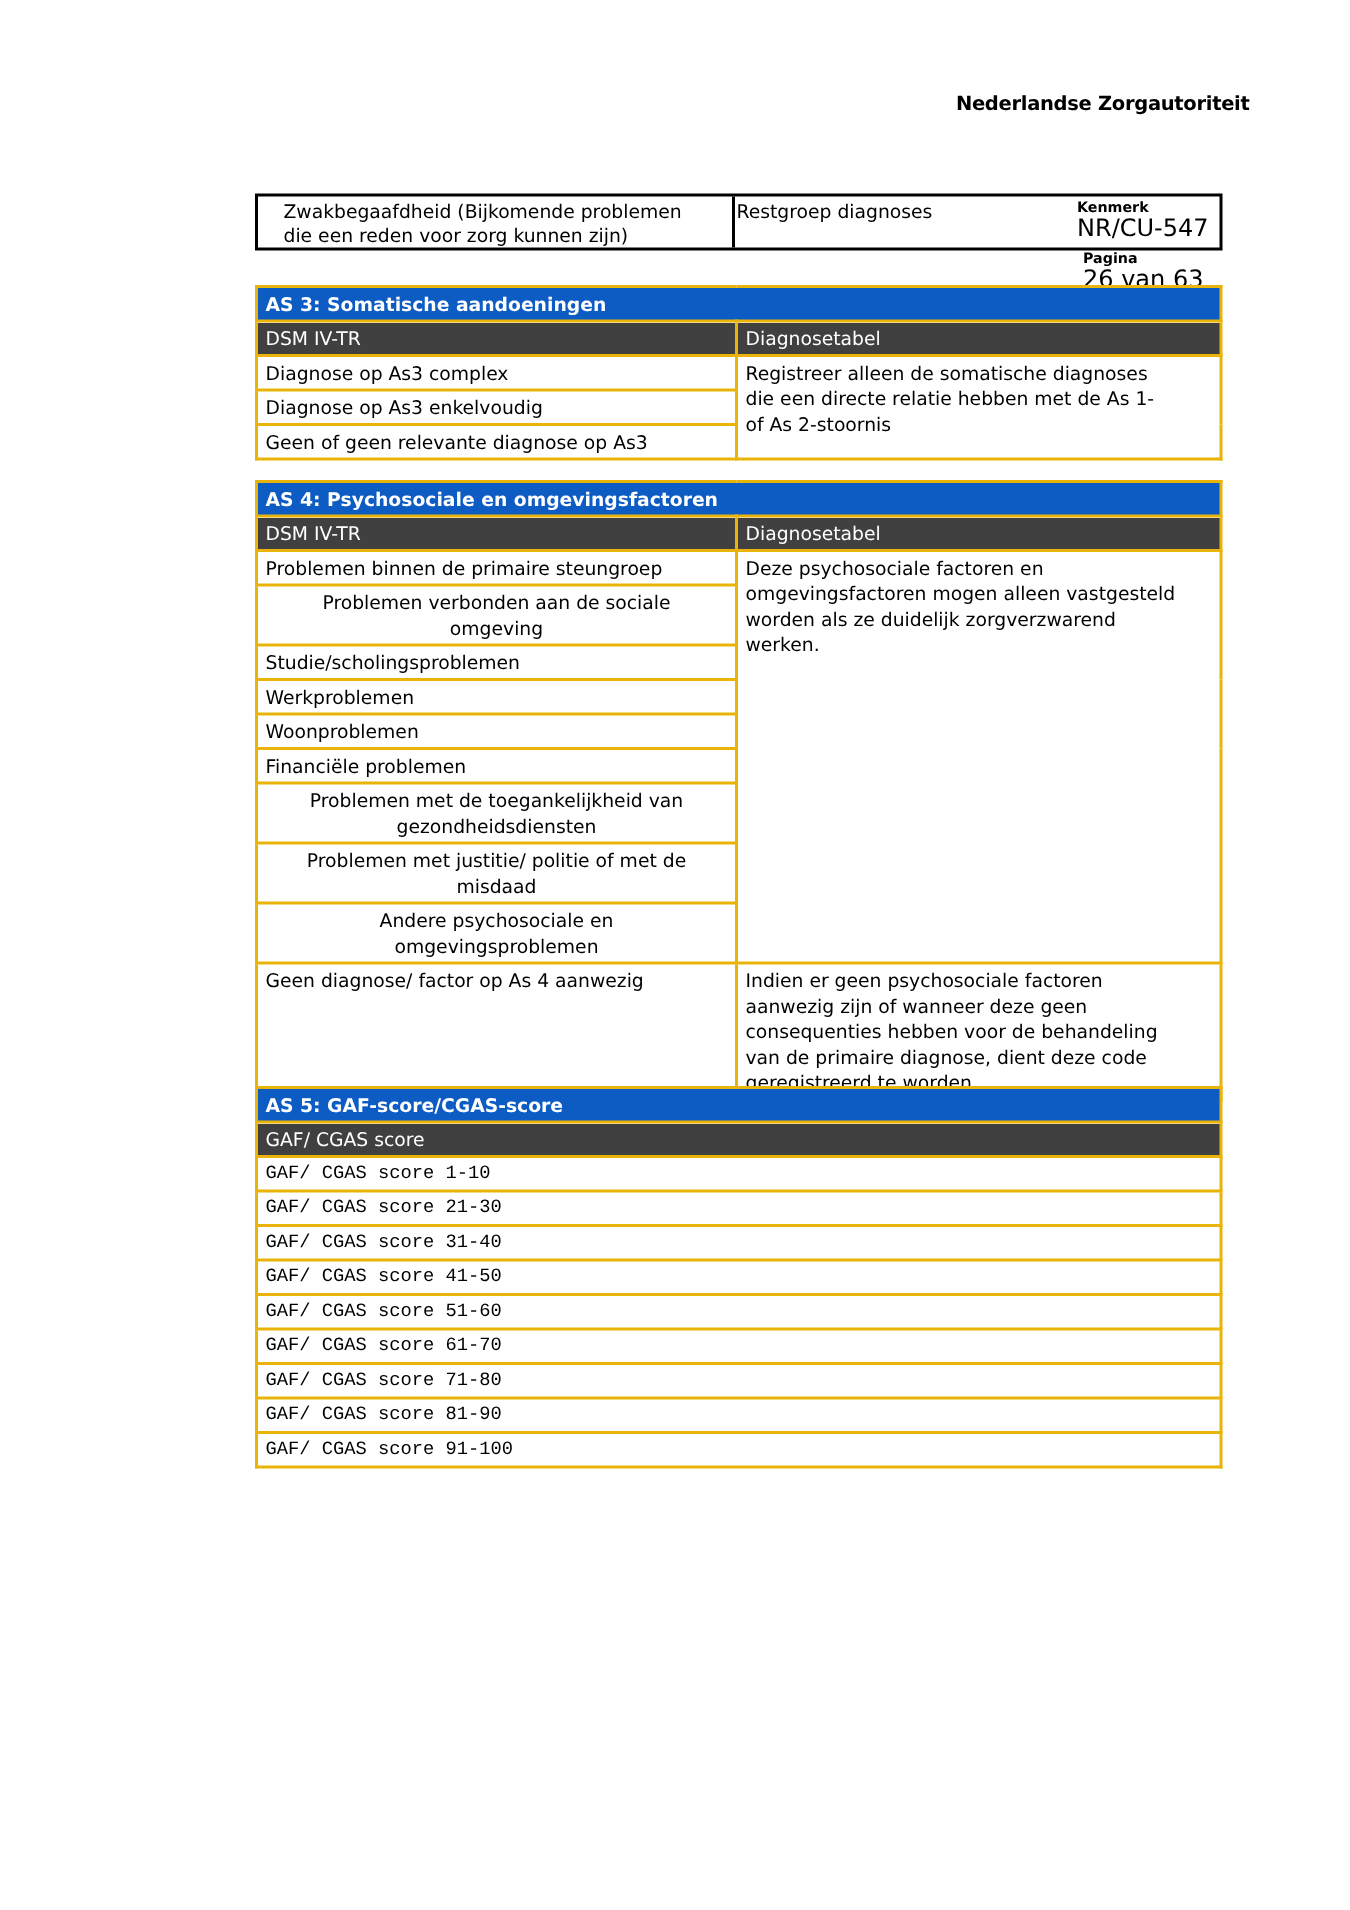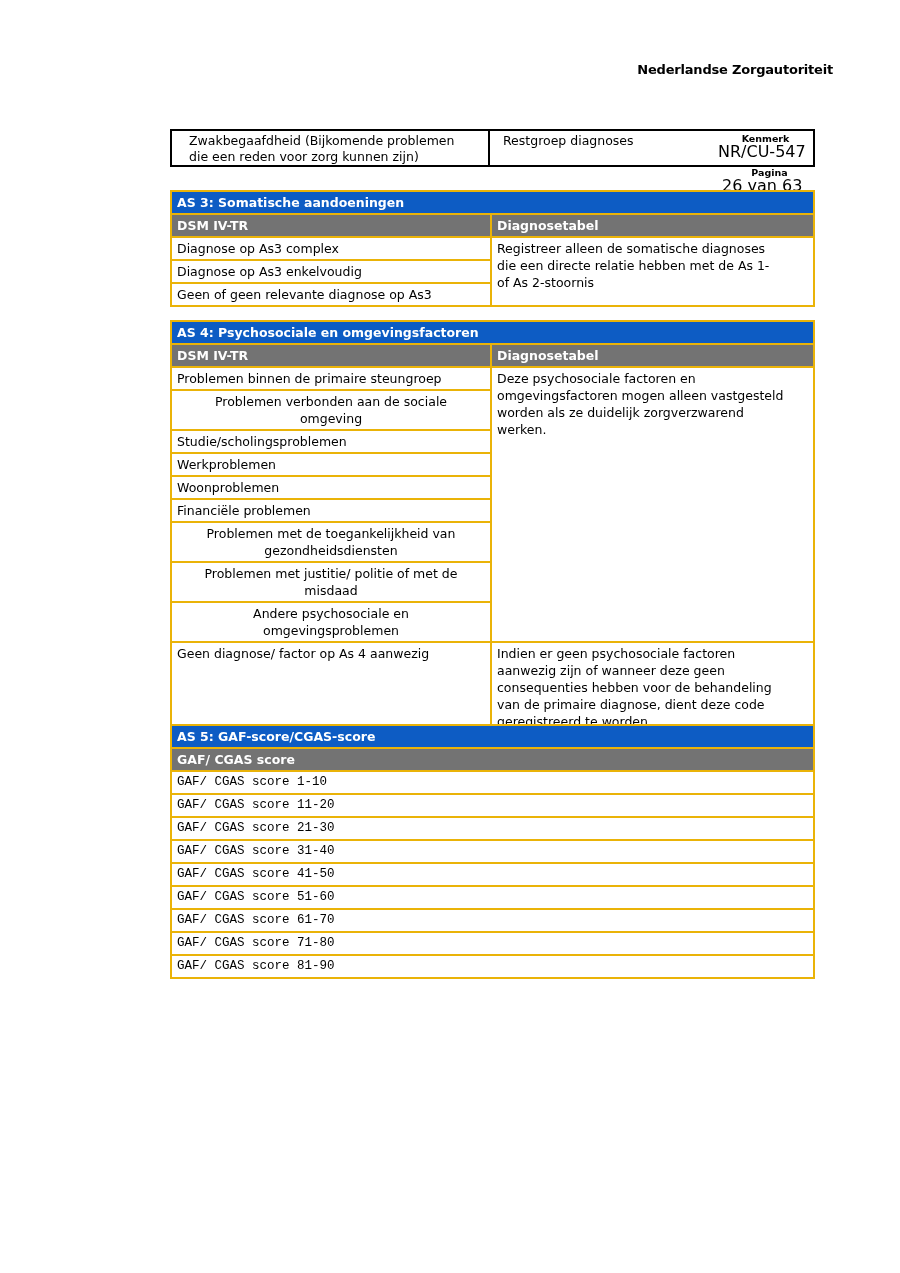--- a/index.html
+++ b/index.html
@@ -37,31 +37,31 @@
   .intro-left {
     width: 318px;
     border-right: 2px solid #000;
     padding: 2px 17px;
     font-size: 12.5px;
     line-height: 16px;
     white-space: pre-line;
   }
   .intro-right {
     flex: 1;
-    padding: 2px 13px;
+    padding: 2px 1px;
     font-size: 12.5px;
     line-height: 16px;
     position: relative;
   }
   .kenmerk-block {
     position: absolute;
     left: 228px; top: 2px;
     width: 95px;
   }
-  .small-label { font-size: 9.5px; font-weight: bold; line-height: 12px; text-align: center; }
+  .small-label { font-size: 9.5px; font-weight: bold; line-height: 12px; }
   .small-value { font-size: 16px; line-height: 14px; }
 
   .pagina-block {
     position: absolute;
     left: 722px; top: 167px;
     width: 95px;
     z-index: 1;
   }
 
   
@@ -84,23 +84,23 @@
   }
   td.bar-blue {
     background: #0D5CC4;
     color: #fff;
     font-weight: bold;
     font-size: 12.5px;
     height: 22px;
     line-height: 18px;
   }
   td.bar-olive {
-    background: #737373;
+    background: #404040;
     color: #fff;
-    font-weight: bold;
+    font-weight: normal;
     font-size: 12px;
     height: 20px;
     line-height: 16px;
   }
   td.ml { white-space: pre-line; }
   td.note-mid { vertical-align: middle; }
   .t-as3 { top: 190px; }
   .t-as4 { top: 320px; }
   .t-as5 { top: 724px; border-radius: 14px; }
   .h20 { height: 20px; }
@@ -224,39 +224,39 @@
         <tr>
       <td class="bar-blue">AS 5: GAF-score/CGAS-score</td>
     </tr>
     <tr>
       <td class="bar-olive">GAF/ CGAS score</td>
     </tr>
     <tr>
           <td class="h19">GAF/ CGAS score 1-10</td>
         </tr>
     <tr>
-          <td class="h19">GAF/ CGAS score 11-20</td>
-        </tr>
-    <tr>
           <td class="h19">GAF/ CGAS score 21-30</td>
         </tr>
     <tr>
           <td class="h19">GAF/ CGAS score 31-40</td>
         </tr>
     <tr>
           <td class="h19">GAF/ CGAS score 41-50</td>
         </tr>
     <tr>
           <td class="h19">GAF/ CGAS score 51-60</td>
         </tr>
     <tr>
           <td class="h19">GAF/ CGAS score 61-70</td>
         </tr>
     <tr>
           <td class="h19">GAF/ CGAS score 71-80</td>
         </tr>
     <tr>
           <td class="h19">GAF/ CGAS score 81-90</td>
+        </tr>
+    <tr>
+          <td class="h19">GAF/ CGAS score 91-100</td>
         </tr>
   </tbody>
     </table>
 
 </div>
 
 </body></html>

